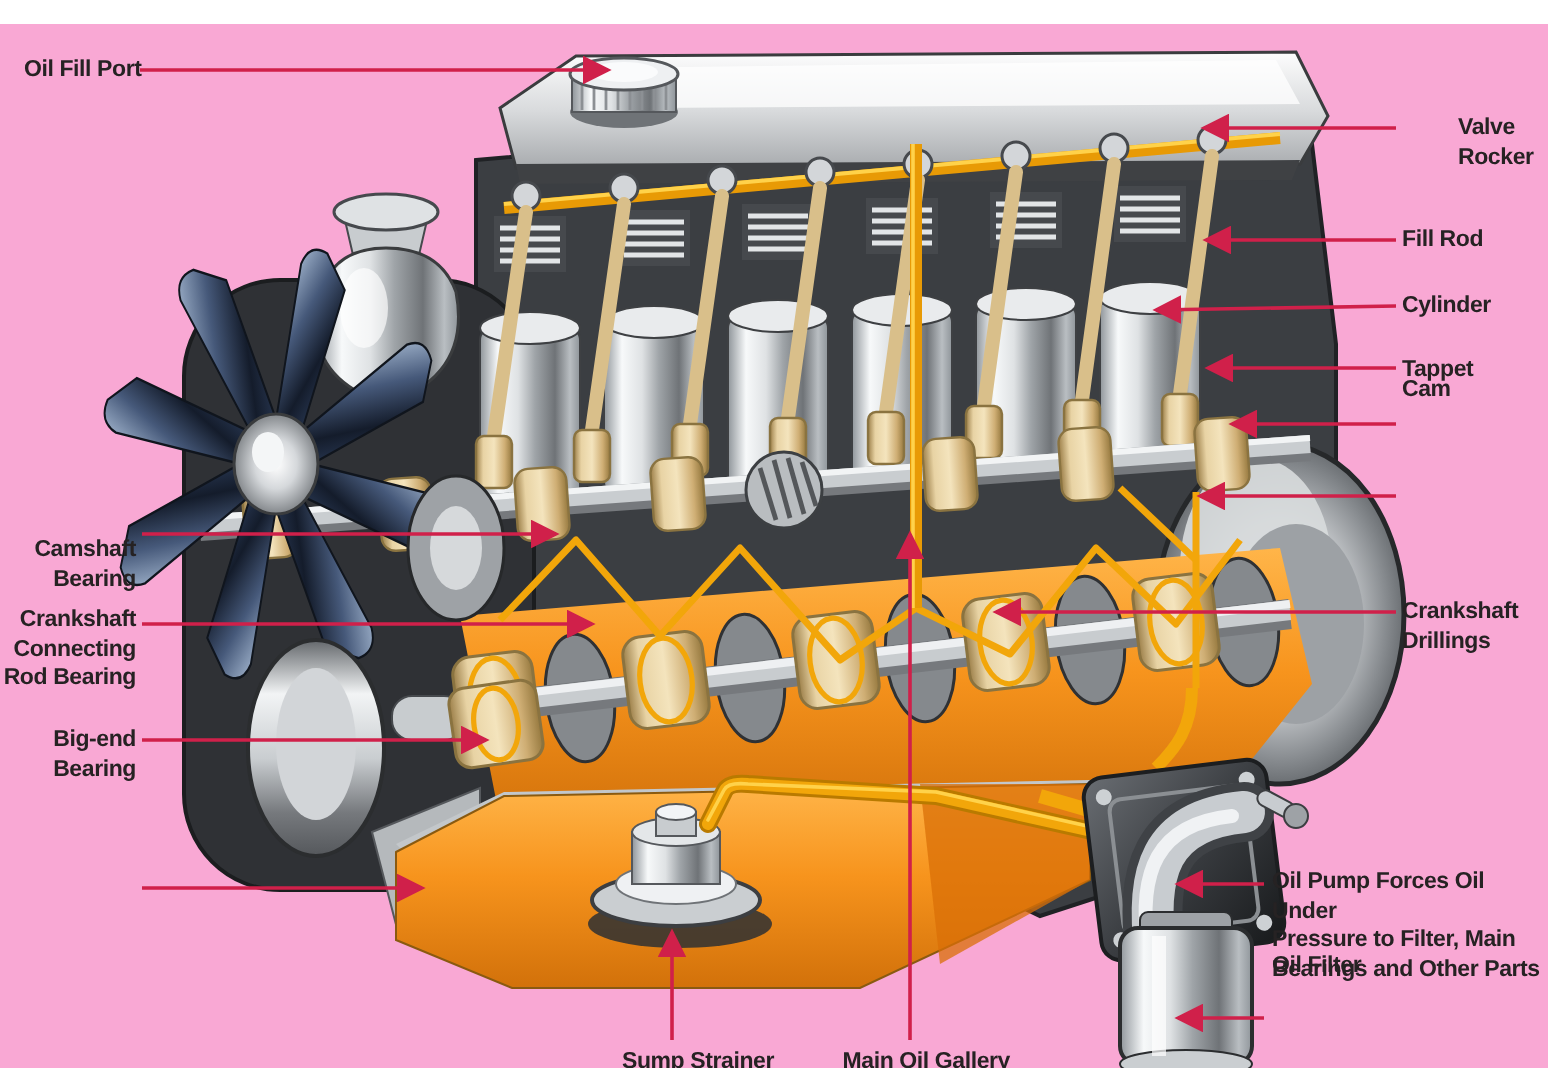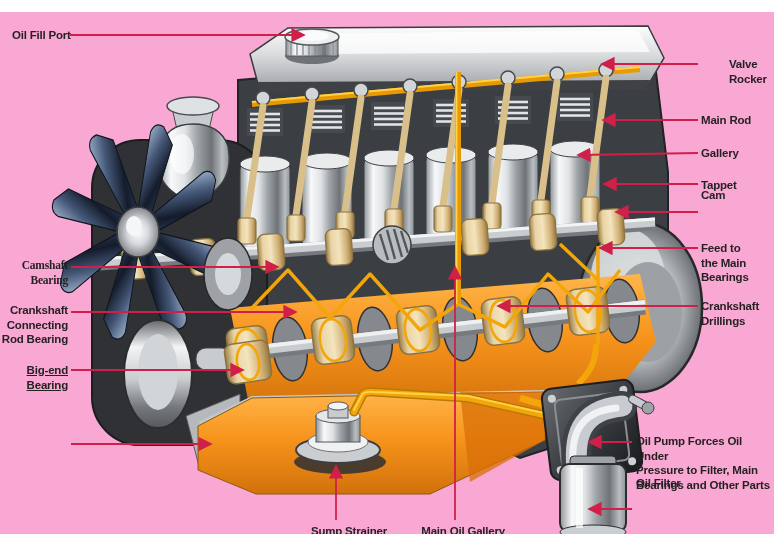--- a/index.html
+++ b/index.html
@@ -398,35 +398,32 @@
     <line x1="71" y1="432" x2="211" y2="432" marker-end="url(#arr)"></line>
     <line x1="336" y1="508" x2="336" y2="454" marker-end="url(#arr)"></line>
     <line x1="455" y1="508" x2="455" y2="255" marker-end="url(#arr)"></line>
     <line x1="632" y1="430" x2="589" y2="430" marker-end="url(#arr)"></line>
     <line x1="632" y1="497" x2="589" y2="497" marker-end="url(#arr)"></line>
   </g>
 </svg>
 
   <div class="label" style="left:12px;top:16px;width:60px;">Oil Fill Port</div>
   <div class="label" style="left:729px;top:45px;">Valve Rocker</div>
-  <div class="label" style="left:701px;top:101px;">Main Rod</div>
-  <div class="label" style="left:701px;top:134px;">Gallery</div>
+  <div class="label" style="left:701px;top:101px;">Fill Rod</div>
+  <div class="label" style="left:701px;top:134px;">Cylinder</div>
   <div class="label" style="left:701px;top:166px;">Tappet</div>
   <div class="label" style="left:701px;top:176px;">Cam</div>
-  <div class="label" style="left:701px;top:229px;width:68px;">Feed to
-the Main
-Bearings</div>
   <div class="label" style="left:701px;top:287px;width:68px;">Crankshaft
 Drillings</div>
-  <div class="label lab-right" style="left:0px;top:246px;width:68px;font-family:Liberation Serif, serif;">Camshaft
+  <div class="label lab-right" style="left:0px;top:256px;width:68px;">Camshaft
 Bearing</div>
   <div class="label lab-right" style="left:0px;top:291px;width:68px;">Crankshaft
 Connecting
 Rod Bearing</div>
-  <div class="label lab-right" style="left:0px;top:351px;width:68px;text-decoration:underline;">Big-end
+  <div class="label lab-right" style="left:0px;top:351px;width:68px;">Big-end
 Bearing</div>
   <div class="label lab-center" style="left:287px;top:512px;width:100px;">Sump Strainer</div>
   <div class="label lab-center" style="left:405px;top:512px;width:100px;">Main Oil Gallery</div>
   <div class="label" style="left:636px;top:422px;width:136px;">Oil Pump Forces Oil Under
 Pressure to Filter, Main
 Bearings and Other Parts</div>
   <div class="label" style="left:636px;top:464px;">Oil Filter</div>
 </div>
 
 </body></html>

